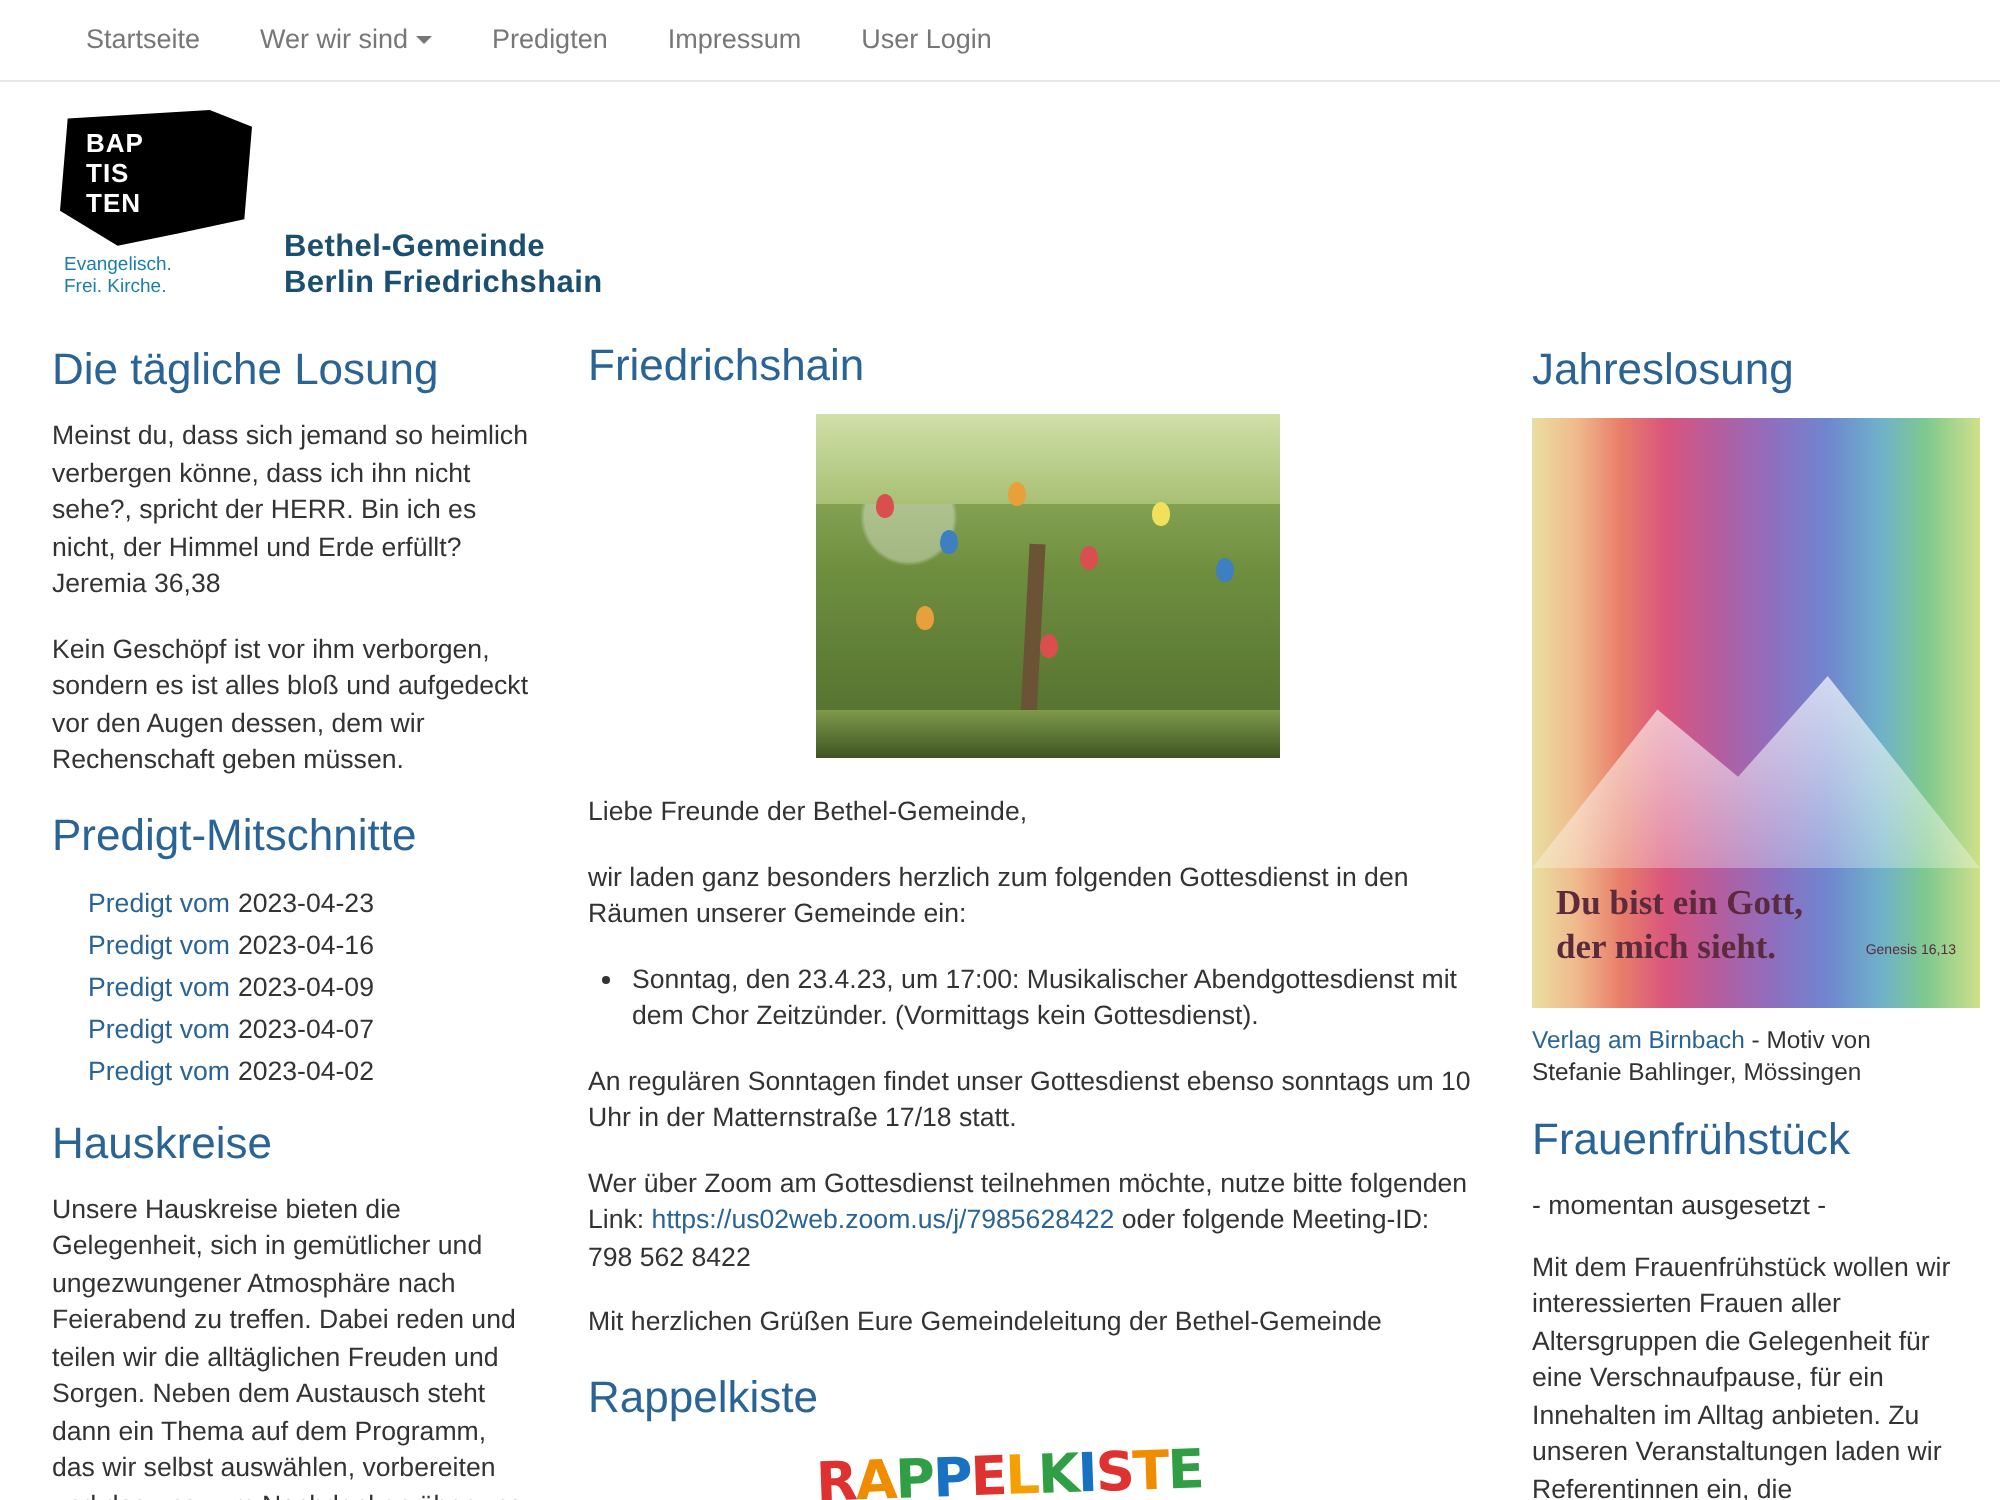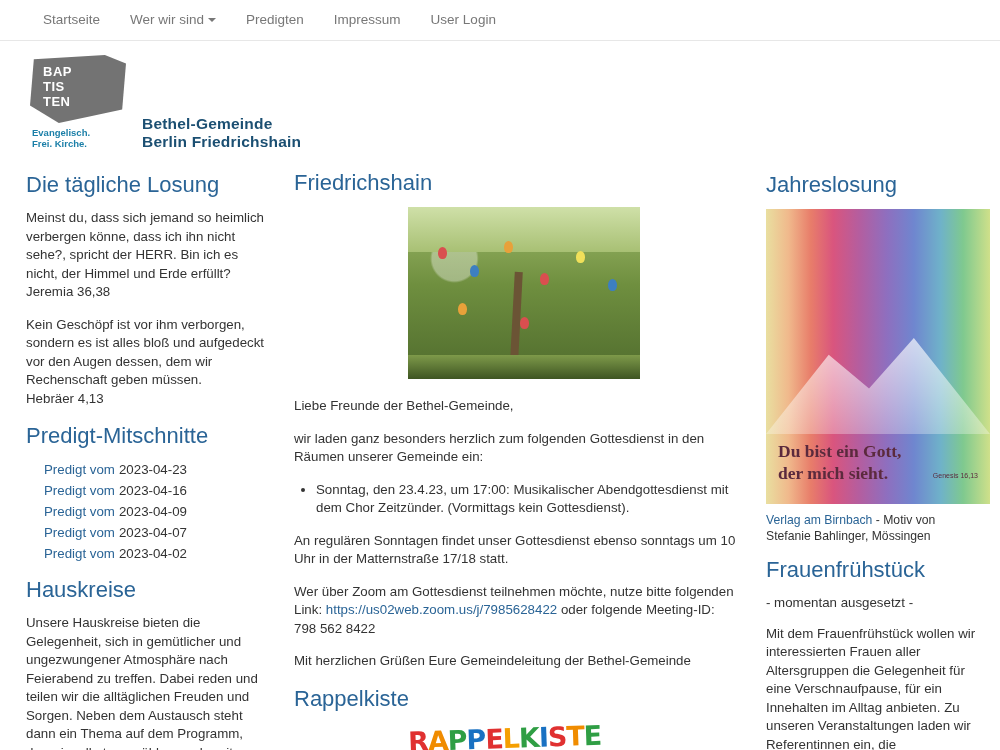--- a/index.html
+++ b/index.html
@@ -49,38 +49,38 @@
   .logo-mark {
     width: 100px;
     height: 92px;
     position: relative;
     flex: 0 0 auto;
   }
   .logo-shape {
     position: absolute;
     left: 2px; top: 0;
     width: 96px; height: 70px;
-    background: #737373;
+    background: #000000;
     clip-path: polygon(4% 6%, 78% 0%, 100% 12%, 96% 78%, 62% 88%, 30% 97%, 0% 72%);
   }
   .logo-shape .lines {
     position: absolute;
     left: 13px; top: 9px;
     color: #ffffff;
     font-size: 13px;
     font-weight: bold;
     line-height: 15px;
     letter-spacing: 0.5px;
     font-family: "Liberation Sans", sans-serif;
   }
   .logo-sub {
     position: absolute;
     left: 4px; top: 72px;
     font-size: 9.5px;
-    font-weight: bold;
+    font-weight: normal;
     color: #1b7fa8;
     line-height: 11px;
   }
   .site-title {
     margin-left: 14px;
     margin-top: 60px;
     font-size: 15.5px;
     font-weight: bold;
     color: #1b4f72;
     line-height: 18px;
@@ -263,21 +263,20 @@
 <div class="container">
 
   <div class="col-left">
     <h2 class="section">Die tägliche Losung</h2>
     <p class="body">
       <span>Meinst du, dass sich jemand so heimlich verbergen könne, dass ich ihn nicht sehe?, spricht der HERR. Bin ich es nicht, der Himmel und Erde erfüllt?</span>
       <span class="losung-ref">Jeremia 36,38</span>
     </p>
     <p class="body">
       <span>Kein Geschöpf ist vor ihm verborgen, sondern es ist alles bloß und aufgedeckt vor den Augen dessen, dem wir Rechenschaft geben müssen.</span>
-      <span class="losung-ref">Hebräer 4,13</span>
     </p>
 
     <h2 class="section">Predigt-Mitschnitte</h2>
     <div class="predigt-row">
       <a href="#">Predigt vom</a><span class="date">2023-04-23</span>
     </div>
     <div class="predigt-row">
       <a href="#">Predigt vom</a><span class="date">2023-04-16</span>
     </div>
     <div class="predigt-row">

